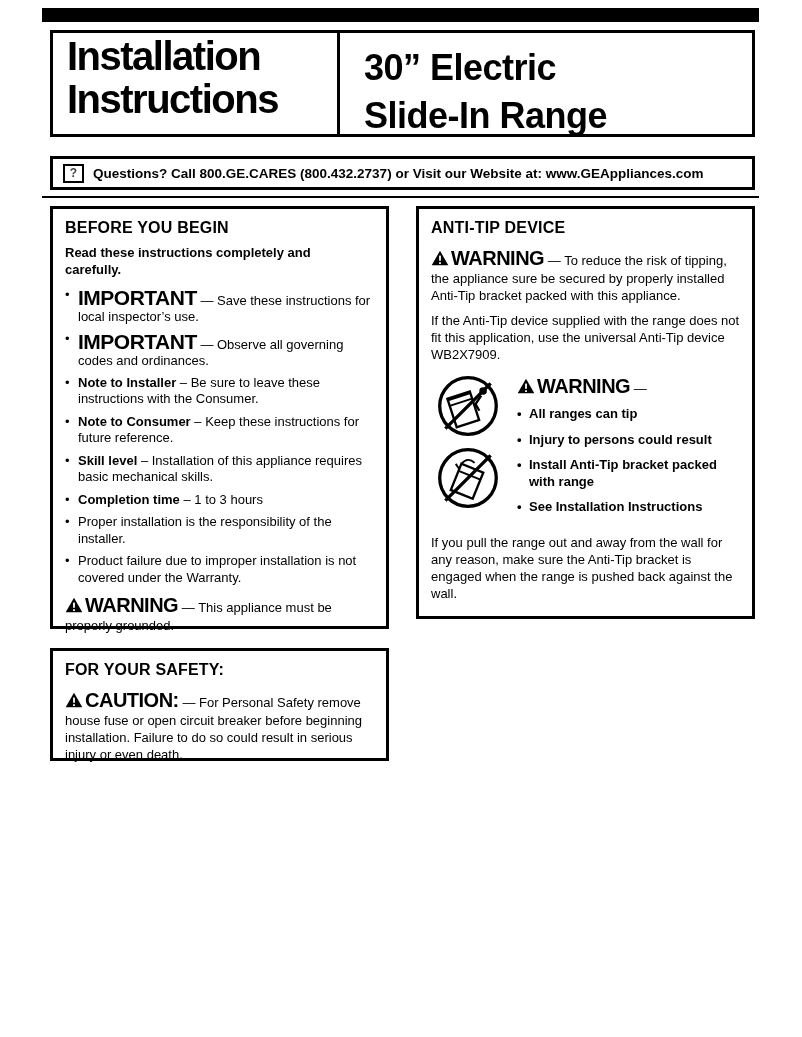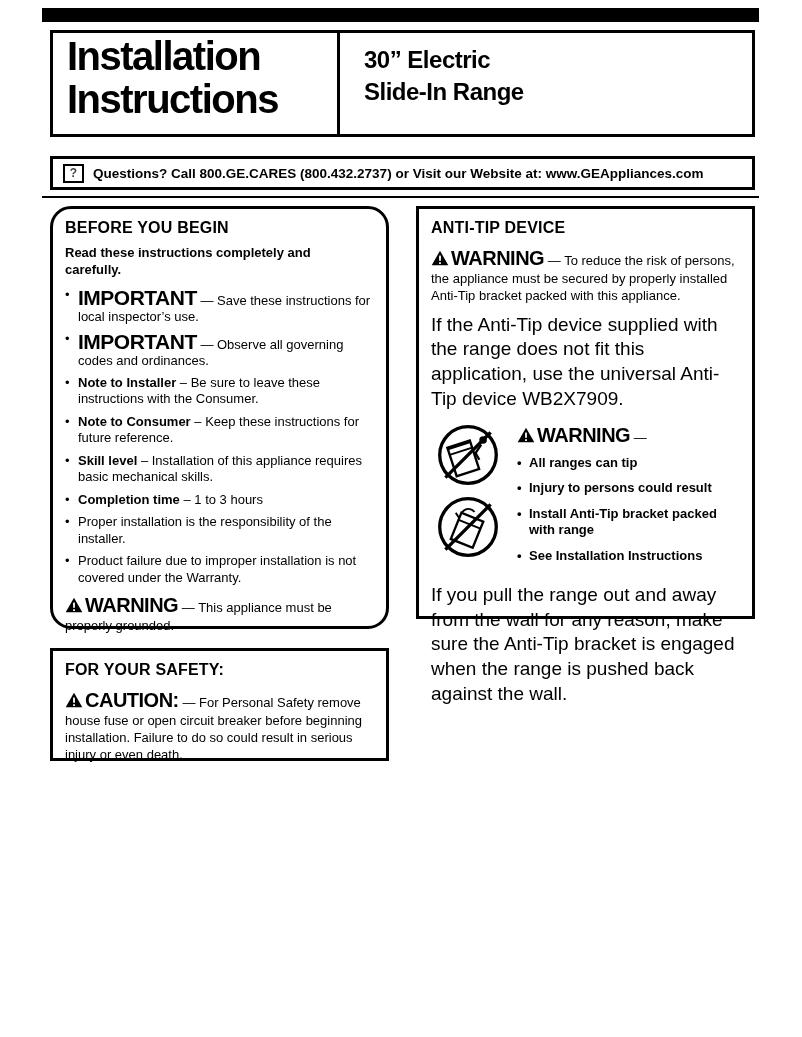--- a/index.html
+++ b/index.html
@@ -15,53 +15,53 @@
     position:absolute; left:50px; top:30px; width:705px; height:107px;
     border:3px solid #000; display:flex; align-items:stretch;
   }
   .header-left {
     width:284px; padding:2px 0 0 14px;
     font-size:40px; font-weight:bold; line-height:1.08; letter-spacing:-1.5px;
   }
   .header-divider { width:3px; background:#000; }
   .header-right {
     flex:1; padding:11px 0 0 24px;
-    font-size:24px; font-weight:bold; line-height:1.32; letter-spacing:-0.5px;
+    font-size:36px; font-weight:bold; line-height:1.32; letter-spacing:-0.5px;
   }
 
   .questions-bar {
     position:absolute; left:50px; top:156px; width:705px; height:34px;
     border:3px solid #000; display:flex; align-items:center; padding-left:10px;
   }
   .q-icon {
     display:inline-flex; width:21px; height:19px; border:2px solid #000;
     align-items:center; justify-content:center;
     font-size:12px; font-weight:bold; margin-right:9px; color:#444;
   }
   .q-text { font-size:13.5px; font-weight:bold; }
 
   .box { position:absolute; border:3px solid #000; background:#fff; }
-  .before-box { left:50px; top:206px; width:339px; height:423px; padding:10px 12px 0 12px;border-radius:21px; }
+  .before-box { left:50px; top:206px; width:339px; height:423px; padding:10px 12px 0 12px; }
   .antitip-box { left:416px; top:206px; width:339px; height:413px; padding:10px 12px 0 12px; }
   .safety-box { left:50px; top:648px; width:339px; height:113px; padding:10px 12px 0 12px; }
 
   .box-title { font-size:16px; font-weight:bold; margin-bottom:8px; letter-spacing:0.2px; }
   .intro { font-size:13px; font-weight:bold; line-height:1.3; width:250px; margin-bottom:8px; }
 
   .bullets { list-style:none; }
   .bullets li { position:relative; padding-left:13px; margin-bottom:6px; font-size:13px; line-height:1.27; }
   .bullets li::before { content:"\2022"; position:absolute; left:0; top:0; font-size:13px; }
   .bullets li.important-item { margin-bottom:5px; }
   .lead { font-weight:bold; }
   .important { font-size:21px; font-weight:bold; letter-spacing:-0.5px; line-height:1; }
 
   .warn-icon svg { width:18px; height:16px; vertical-align:-1px; margin-right:2px; }
   .warn-label { font-size:20px; font-weight:bold; letter-spacing:-0.5px; }
   .warn-para { font-size:13px; line-height:1.3; margin-bottom:8px; }
-  .body-para { font-size:19px; line-height:1.3; margin-bottom:10px; }
+  .body-para { font-size:13px; line-height:1.3; margin-bottom:10px; }
   .warning-line { font-size:13px; line-height:1.3; }
 
   .hazard-row { display:flex; gap:16px; margin-bottom:10px; }
   .hazard-icons { display:flex; flex-direction:column; gap:6px; padding-left:4px; }
   .hazard-circle svg { width:66px; height:66px; display:block; }
   .hazard-text { flex:1; padding-top:2px; }
   .warn-heading { margin-bottom:8px; font-size:13px; }
   .bold-bullets li { font-weight:bold; margin-bottom:9px; padding-left:12px; }
 
   .caution-para { font-size:13px; line-height:1.3; }
@@ -139,21 +139,21 @@
     </div>
   </div>
 
   <div class="box antitip-box">
     <div class="box-title">ANTI-TIP DEVICE</div>
     <p class="warn-para">
       <span class="warn-icon"><svg viewBox="0 0 26 23">
             <path d="M13 1 L25 22 L1 22 Z" fill="#000"></path>
             <rect x="11.7" y="8" width="2.6" height="7.5" fill="#fff"></rect>
             <rect x="11.7" y="17.6" width="2.6" height="2.6" fill="#fff"></rect>
-          </svg></span><span class="warn-label">WARNING</span><span> — To reduce the risk of persons, the appliance must be secured by properly installed Anti-Tip bracket packed with this appliance.</span>
+          </svg></span><span class="warn-label">WARNING</span><span> — To reduce the risk of tipping, the appliance sure be secured by properly installed Anti-Tip bracket packed with this appliance.</span>
     </p>
     <p class="body-para">If the Anti-Tip device supplied with the range does not fit this application, use the universal Anti-Tip device WB2X7909.</p>
 
     <div class="hazard-row">
       <div class="hazard-icons">
         <span class="hazard-circle">
           <svg viewBox="0 0 70 70">
             <circle cx="35" cy="35" r="30" fill="none" stroke="#000" stroke-width="3.5"></circle>
             <g transform="rotate(-18 32 40)">
               <rect x="18" y="22" width="25" height="32" fill="none" stroke="#000" stroke-width="2.5"></rect>

